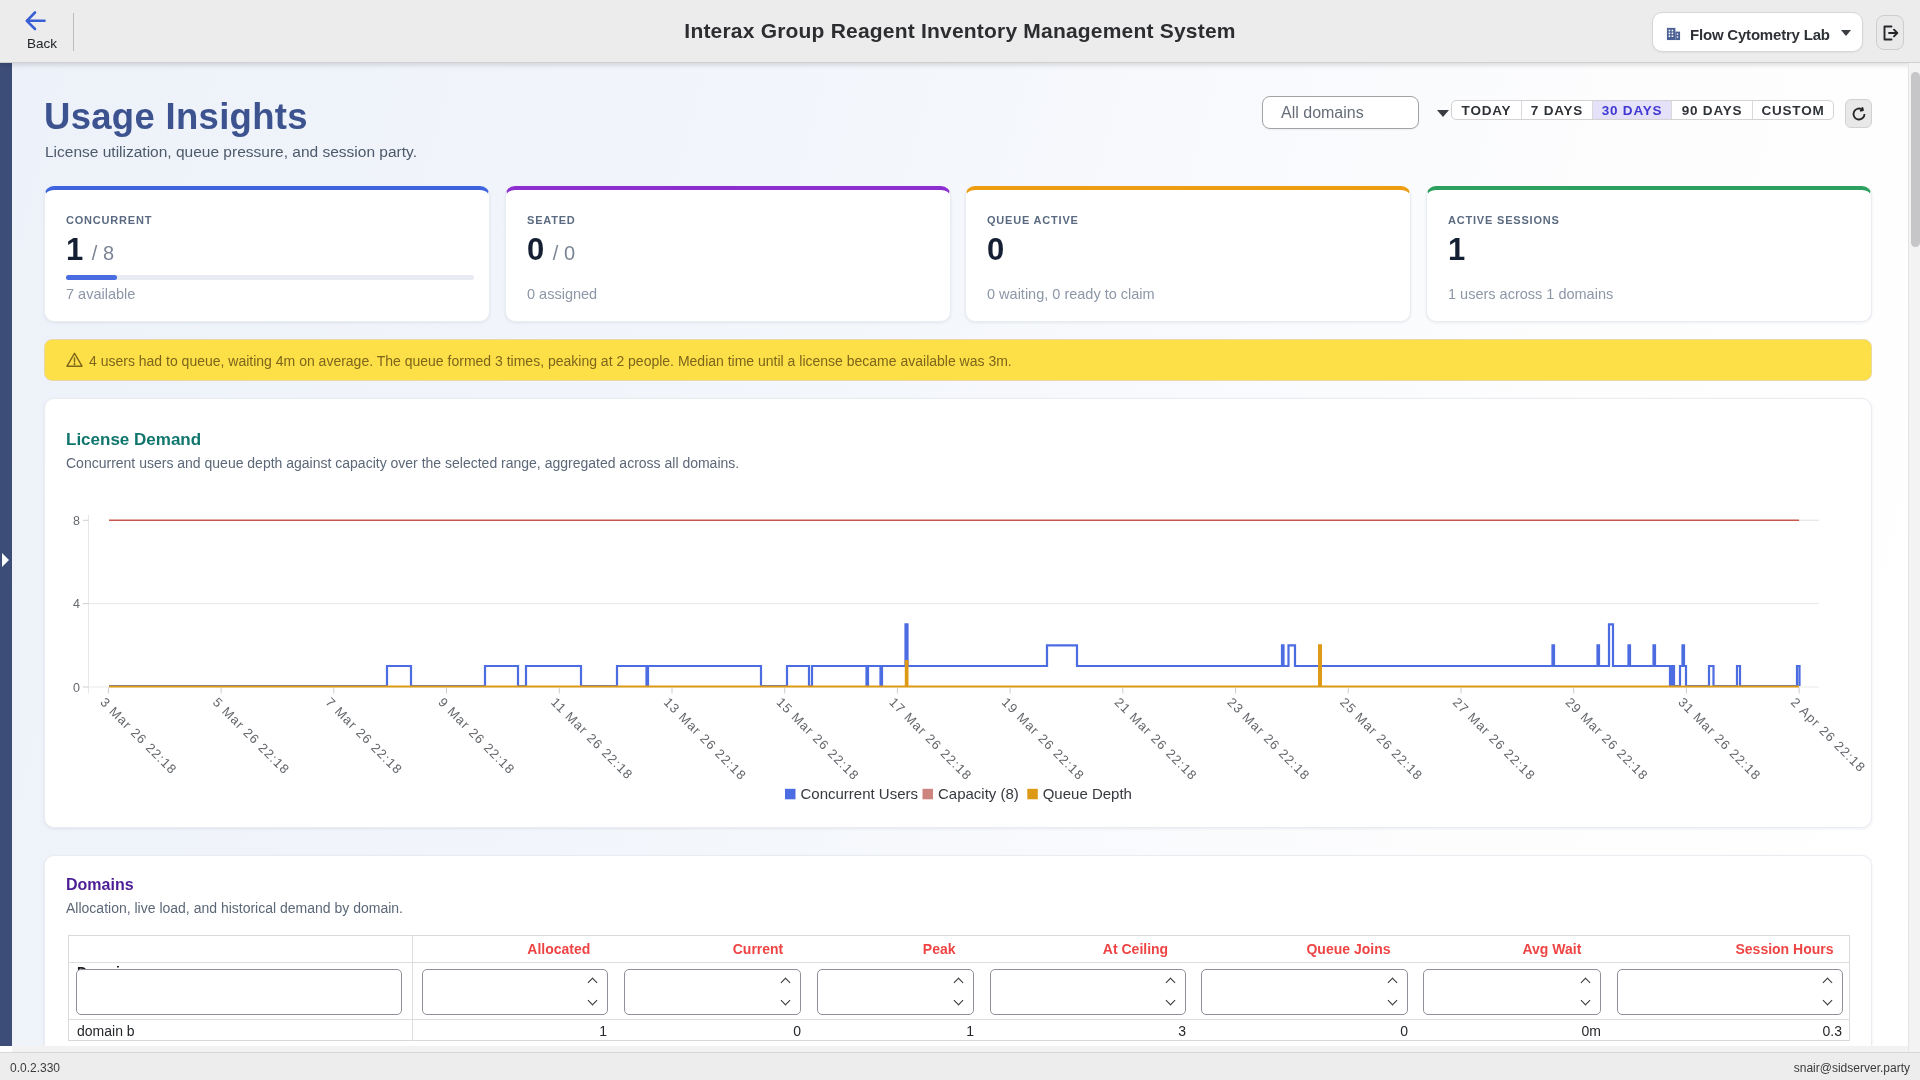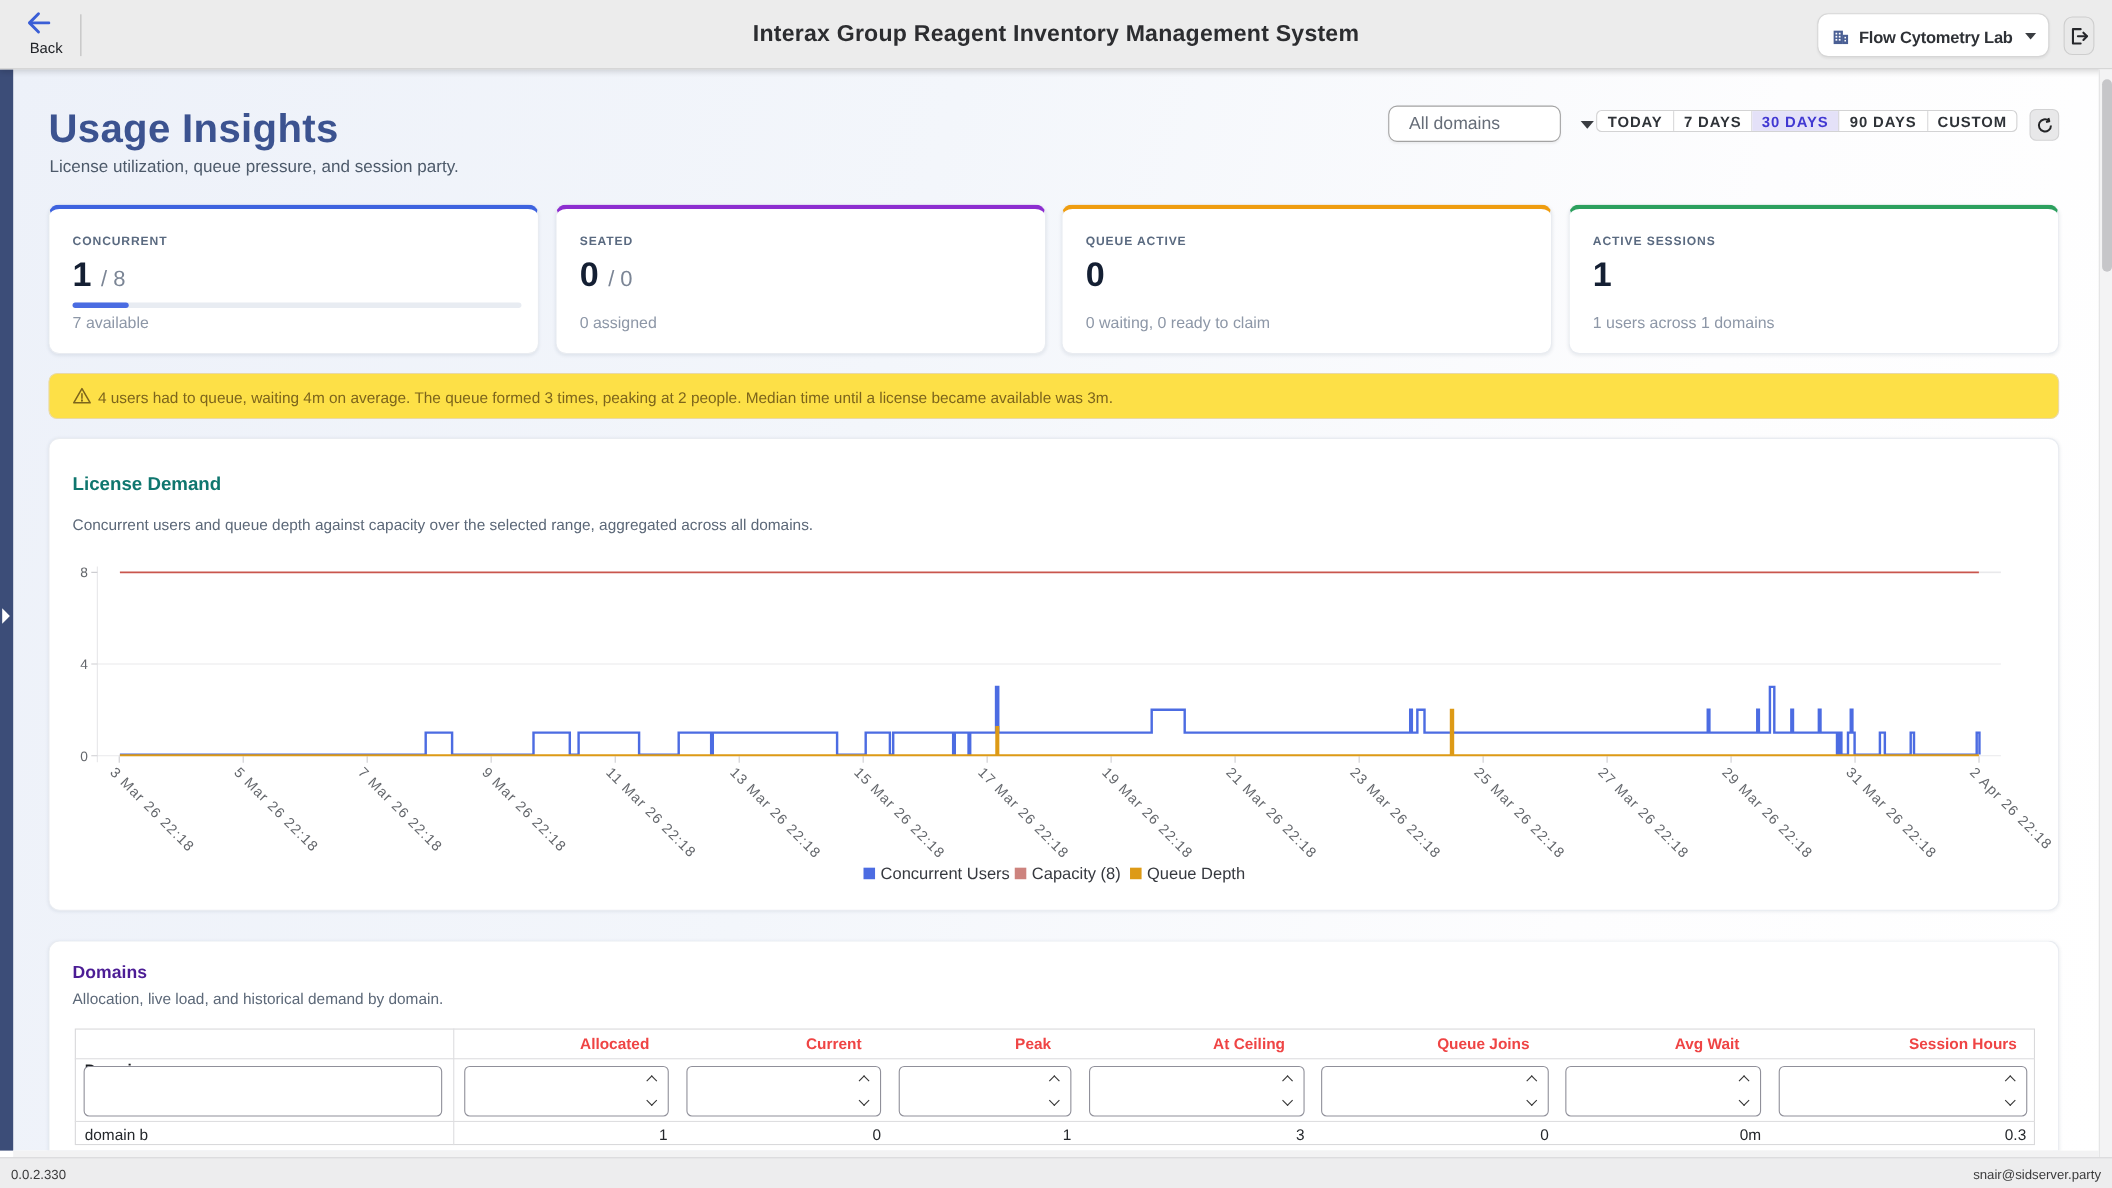--- a/index.html
+++ b/index.html
@@ -56,21 +56,21 @@
   #bar-track { left:21px; top:85px; width:408px; height:4.5px; background:#e8ecf2; border-radius:3px; position:absolute; }
   #bar-fill { left:0; top:0; width:51px; height:4.5px; background:#4a6ce2; border-radius:3px; position:absolute; }
 
   
   #warn { left:44px; top:339px; width:1828px; height:42px; background:#fde047; border:1px solid #e9d9a6; border-radius:8px; z-index:2; }
   #warn-t { left:44px; top:13px; font-size:14px; color:#7d651c; position:absolute; white-space:nowrap; }
 
   
   #lic { left:44px; top:398px; width:1828px; height:430px; }
   #lic-h { left:21px; top:31px; font-size:17px; font-weight:bold; color:#0f766e; position:absolute; }
-  #lic-s { left:21px; top:56px; font-size:14px; color:#5c6878; position:absolute;margin-top:14px; }
+  #lic-s { left:21px; top:56px; font-size:14px; color:#5c6878; position:absolute; }
 
   
   #domc { left:44px; top:855px; width:1828px; height:191px; border-radius:10px 10px 0 0; border-bottom:none; }
   #dom-h { left:21px; top:20px; font-size:16px; font-weight:bold; color:#4c1d95; position:absolute; }
   #dom-s { left:21px; top:44px; font-size:14px; color:#5c6878; position:absolute; }
 
   
   .th { font-size:14px; font-weight:bold; color:#1a1d21;margin-top:23px; }
   .thc { font-size:14px; font-weight:bold; color:#ef4444; top:941px; transform:translateX(-50%); white-space:nowrap; }
   .fin { top:969px; height:46px; background:#fff; border:1px solid #90909a; border-radius:5px; }

